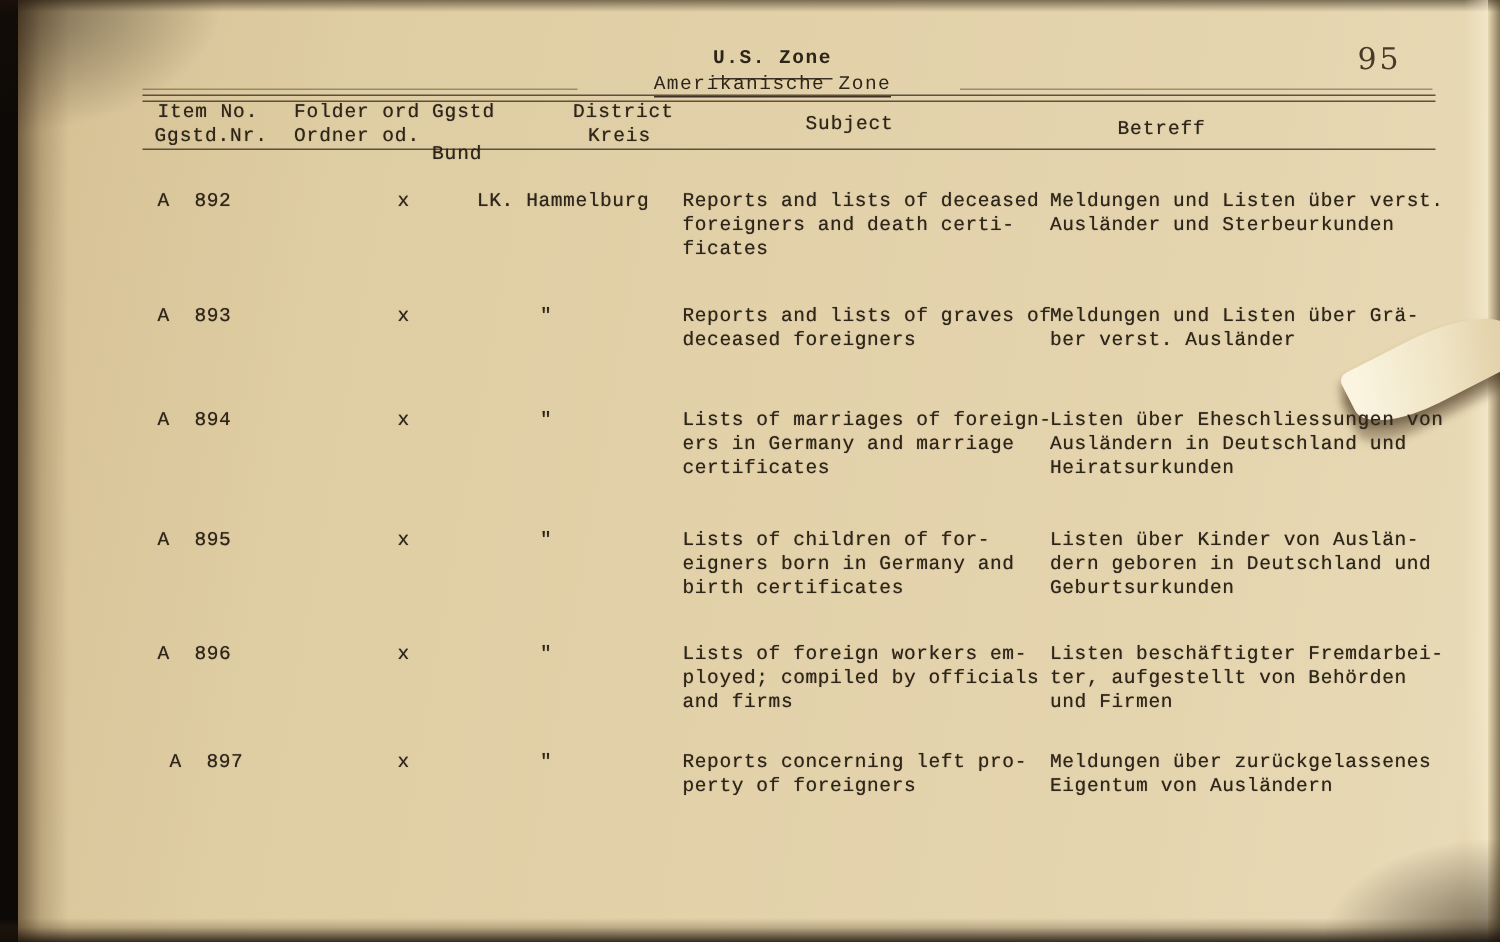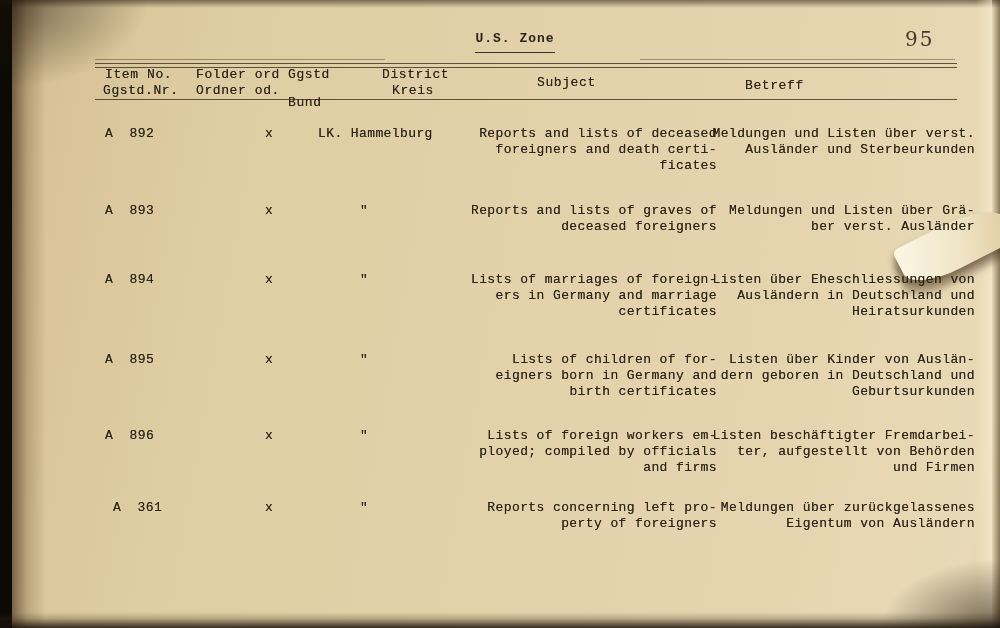--- a/index.html
+++ b/index.html
@@ -40,21 +40,21 @@
      color:#473a28;letter-spacing:2px;}
   .title-wrap{position:absolute;left:40px;top:29px;width:950px;text-align:center;}
   .title{display:inline-block;font:bold 13px/15px "Liberation Mono","DejaVu Sans Mono",monospace;
      border-bottom:1px solid #3c3124;padding-bottom:6px;letter-spacing:1px;}
   .subtitle-wrap{position:absolute;left:40px;top:46px;width:950px;text-align:center;}
   .subtitle{display:inline-block;font:13px/15px "Liberation Mono","DejaVu Sans Mono",monospace;
      border-bottom:1px solid #3c3124;padding-bottom:1px;letter-spacing:1px;}
   .rule{position:absolute;height:1px;background:#453a2b;opacity:0.85;}
   .rule-faint{opacity:0.45;}
   .row{position:absolute;left:0;width:100%;height:1px;}
-  .c{position:absolute;top:0;text-align:right;}
+  .c{position:absolute;top:0;}
   .col-item{left:105px;white-space:pre;}
   .col-mark{left:265px;}
   .col-district{left:318px;}
   .col-district.ditto{left:360px;}
   .col-subject{left:455px;width:262px;}
   .col-betreff{left:700px;width:275px;}
   .hdr{letter-spacing:0.6px;}
 </style>
 </head>
 <body>
@@ -68,20 +68,23 @@
   <div class="edge-right-light"></div>
   <div class="edge-right-dark"></div>
   <div class="edge-bottom-dark"></div>
   <div class="corner-bottom-right"></div>
   <div class="page-curl-shadow"></div>
   <div class="page-curl"></div>
 
   <div class="page-number">95</div>
   <div class="title-wrap">
     <span class="title">U.S. Zone</span>
+  </div>
+  <div class="subtitle-wrap">
+    <span class="subtitle">Amerikanische Zone</span>
   </div>
 
   <div class="rule rule-faint" style="left:95px;top:59px;width:290px;"></div>
   <div class="rule rule-faint" style="left:640px;top:59px;width:315px;"></div>
   <div class="rule" style="left:95px;top:63px;width:862px;"></div>
   <div class="rule" style="left:95px;top:67px;width:862px;"></div>
   <div class="rule" style="left:95px;top:99px;width:862px;"></div>
 
   <div class="t hdr" style="left:105px;top:67px;">Item No.</div>
   <div class="t hdr" style="left:103px;top:83px;">Ggstd.Nr.</div>
@@ -145,21 +148,21 @@
     <span class="t c col-district ditto">"</span>
     <span class="t c col-subject">Lists of foreign workers em-
 ployed; compiled by officials
 and firms</span>
     <span class="t c col-betreff">Listen beschäftigter Fremdarbei-
 ter, aufgestellt von Behörden
 und Firmen</span>
   </div>
 
   <div class="row" style="top:500px;">
-    <span class="t c col-item" style="left:113px;">A  361</span>
+    <span class="t c col-item" style="left:113px;">A  897</span>
     <span class="t c col-mark">x</span>
     <span class="t c col-district ditto">"</span>
     <span class="t c col-subject">Reports concerning left pro-
 perty of foreigners</span>
     <span class="t c col-betreff">Meldungen über zurückgelassenes
 Eigentum von Ausländern</span>
   </div>
 
 </div>
 

